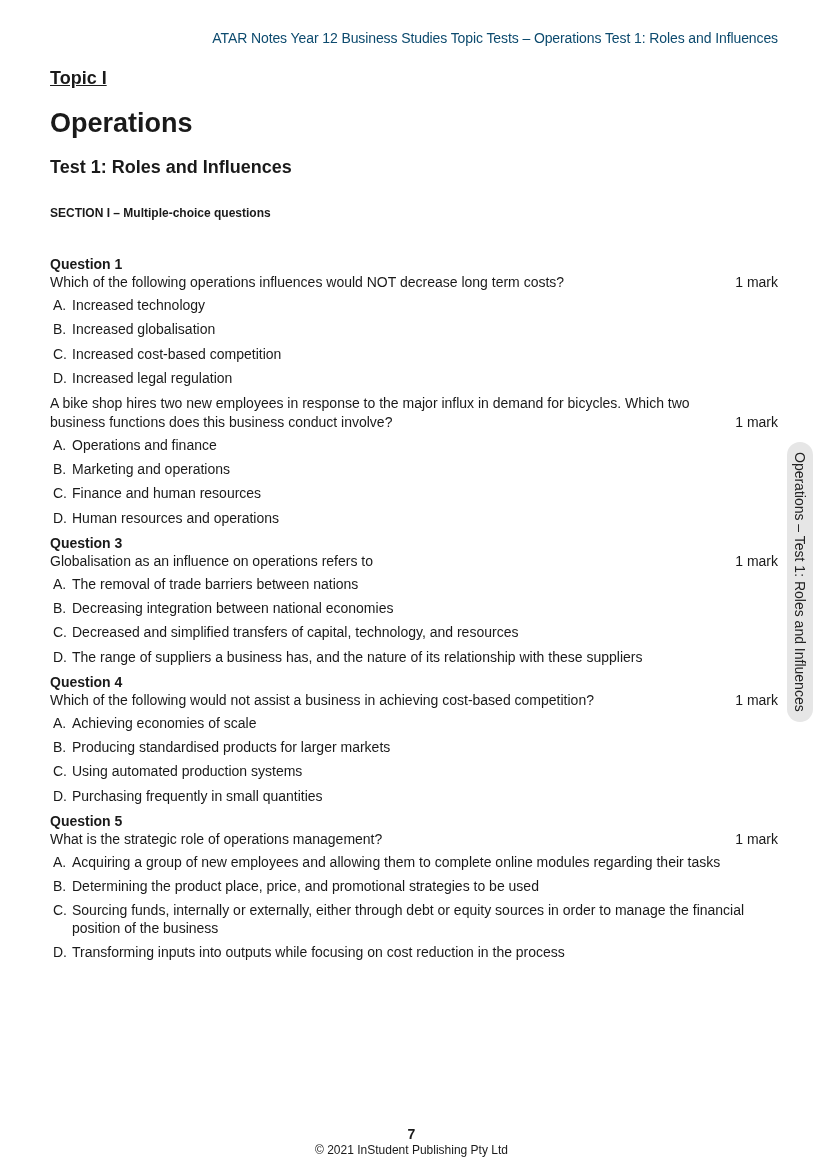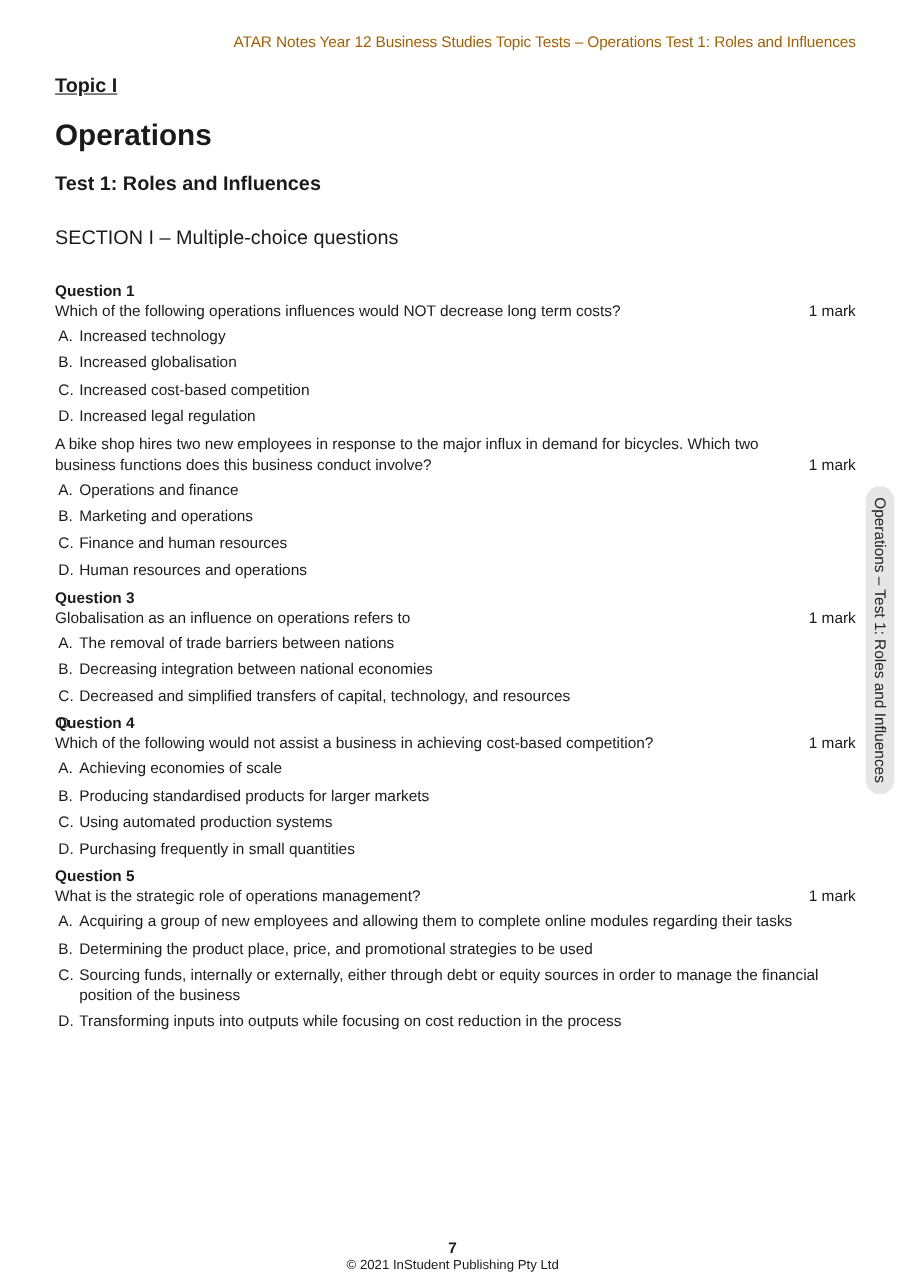--- a/index.html
+++ b/index.html
@@ -13,21 +13,21 @@
       position: relative;
       overflow: hidden;
       font-family: "Liberation Sans", sans-serif;
       color: #1a1a1a;
     }
     .running-header {
       position: absolute;
       right: 45px;
       top: 30px;
       font-size: 14px;
-      color: #a16207;
+      color: #0c4a6e;
       letter-spacing: -0.1px;
     }
     .topic-label {
       position: absolute;
       left: 50px;
       top: 68px;
       font-size: 18px;
       font-weight: bold;
       text-decoration: underline;
     }
@@ -42,22 +42,22 @@
       position: absolute;
       left: 50px;
       top: 157px;
       font-size: 18px;
       font-weight: bold;
     }
     .section-title {
       position: absolute;
       left: 50px;
       top: 206px;
-      font-size: 18px;
-      font-weight: normal;
+      font-size: 12px;
+      font-weight: bold;
     }
     .questions {
       position: absolute;
       left: 50px;
       top: 255px;
       width: 728px;
     }
     .question {
       margin-bottom: 7px;
     }
@@ -182,21 +182,21 @@
   <div class="question">
     <div class="q-heading">Question 3</div>
     <div class="q-stem-row">
       <span class="q-stem">Globalisation as an influence on operations refers to</span>
       <span class="q-marks">1 mark</span>
     </div>
     <ul class="options">
       <li class="option"><span class="opt-letter">A.</span><span>The removal of trade barriers between nations</span></li>
       <li class="option"><span class="opt-letter">B.</span><span>Decreasing integration between national economies</span></li>
       <li class="option"><span class="opt-letter">C.</span><span>Decreased and simplified transfers of capital, technology, and resources</span></li>
-      <li class="option"><span class="opt-letter">D.</span></li>
+      <li class="option"><span class="opt-letter">D.</span><span>The range of suppliers a business has, and the nature of its relationship with these suppliers</span></li>
     </ul>
   </div>
 
   <div class="question">
     <div class="q-heading">Question 4</div>
     <div class="q-stem-row">
       <span class="q-stem">Which of the following would not assist a business in achieving cost-based competition?</span>
       <span class="q-marks">1 mark</span>
     </div>
     <ul class="options">

